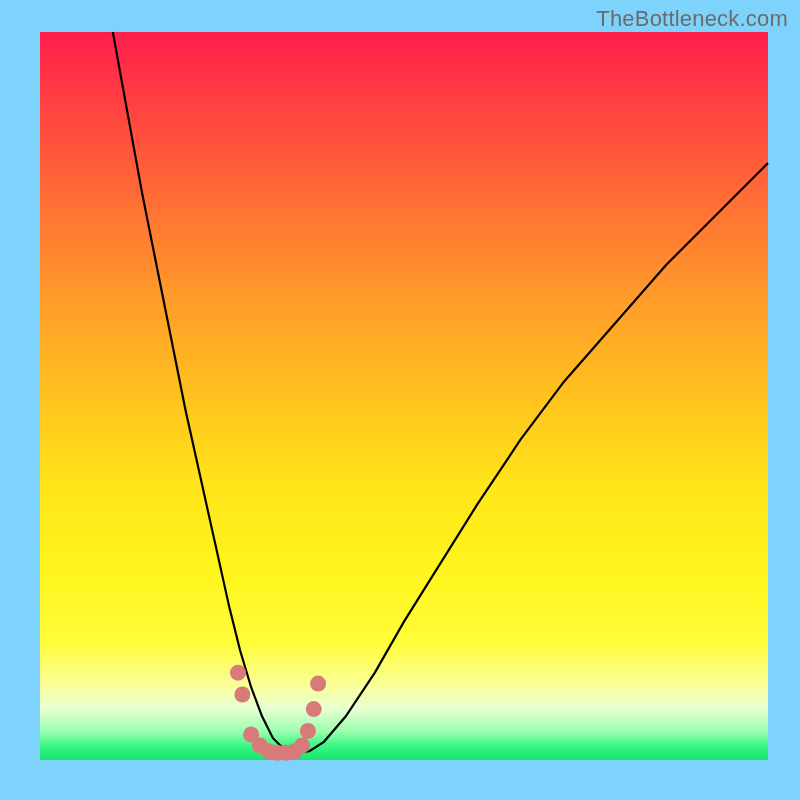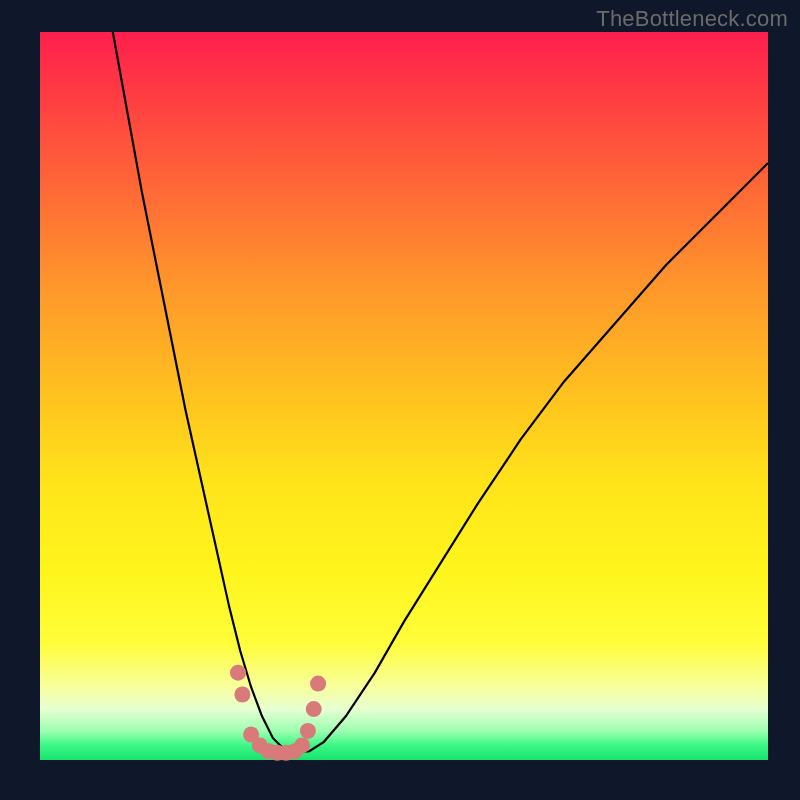--- a/index.html
+++ b/index.html
@@ -8,21 +8,21 @@
     width: 800px;
     height: 800px;
     overflow: hidden;
     background: #000;
     font-family: Arial, Helvetica, sans-serif;
   }
   .frame {
     position: absolute;
     top: 0; left: 0;
     width: 800px; height: 800px;
-    background: #0f172a;
+    background: #7dd3fc;
   }
   .plot {
     position: absolute;
     top: 32px;
     left: 40px;
     width: 728px;
     height: 728px;
     background: linear-gradient(
       to bottom,
       #ff1f4e 0%,

